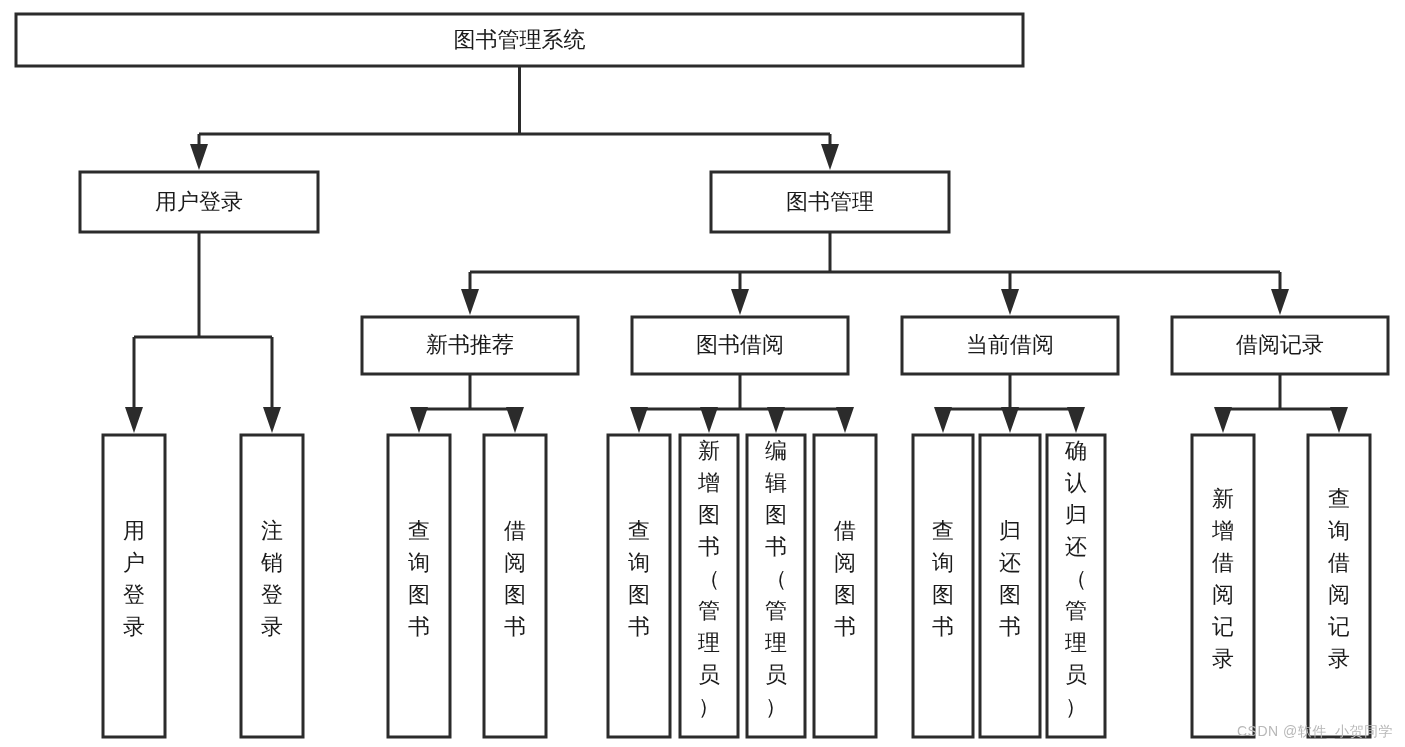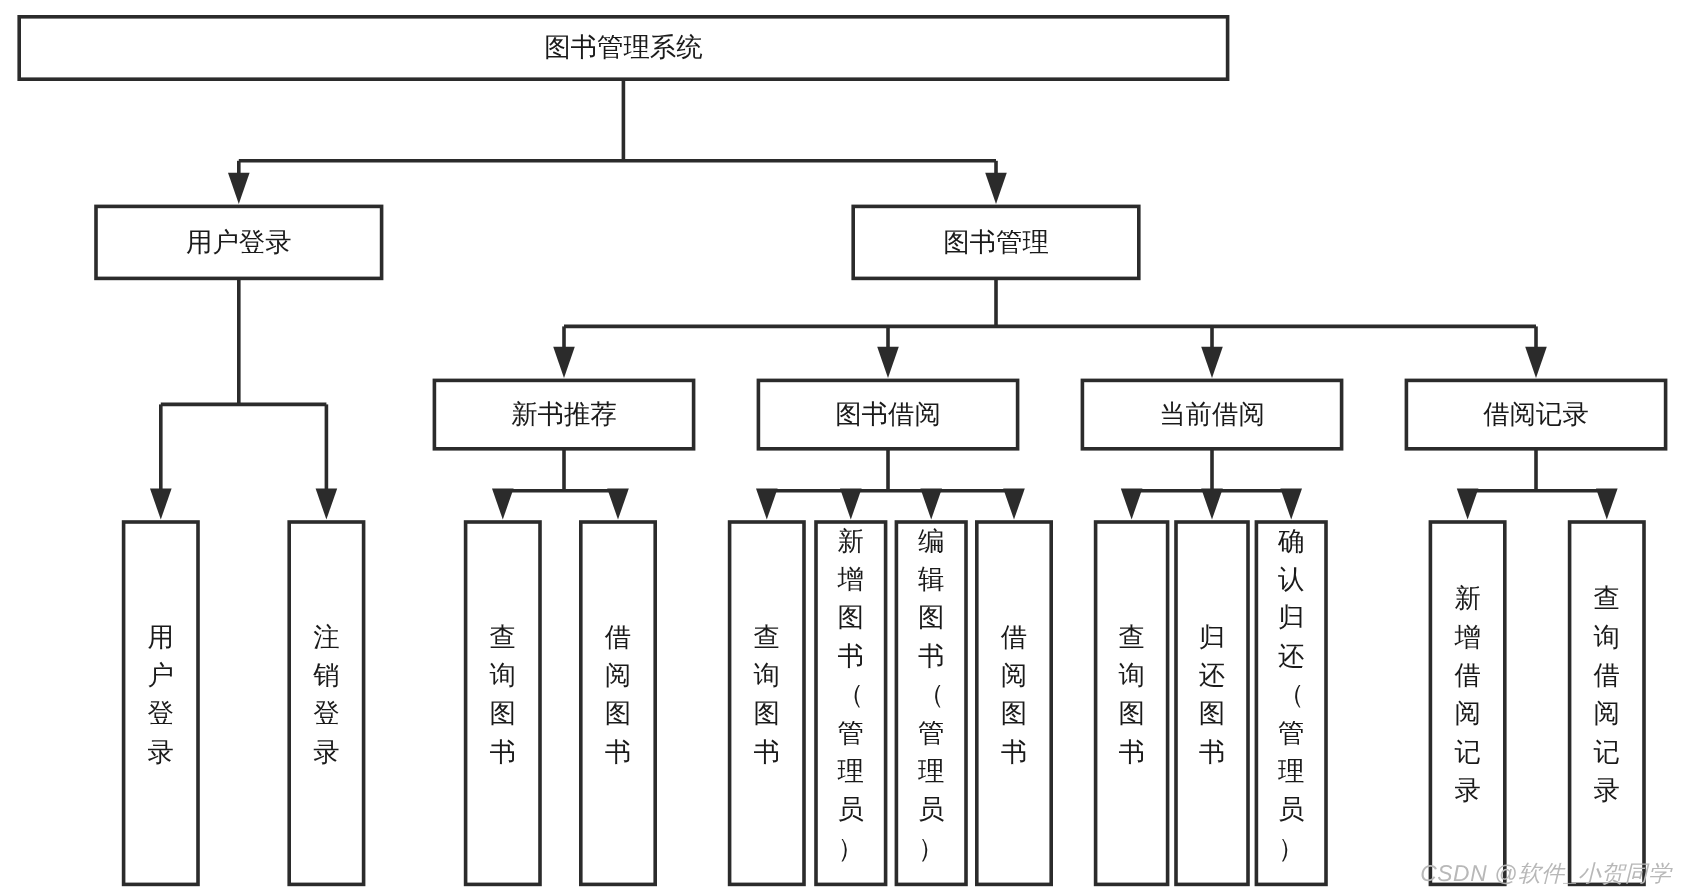--- a/index.html
+++ b/index.html
@@ -53,26 +53,25 @@
     fill: #1a1a1a;
     font-family: "Liberation Sans", "DejaVu Sans", sans-serif;
     font-size: 22px;
     text-anchor: middle;
   }
   .watermark {
     position: absolute;
     right: 12px;
     bottom: 6px;
     font-family: "Liberation Sans", "DejaVu Sans", sans-serif;
-    font-size: 19px;
+    font-size: 14px;
     color: #b8b8b8;
     letter-spacing: 0.5px;
     white-space: nowrap;
     pointer-events: none;
-    font-style: italic;
   }
 </style>
 </head>
 <body>
 
 <div id="diagram-root">
 
   <svg id="flowchart" viewBox="0 0 1405 747">
     <g id="edges-layer">
         <line x1="519.5" y1="66" x2="519.5" y2="134" class="edge-line"></line>

